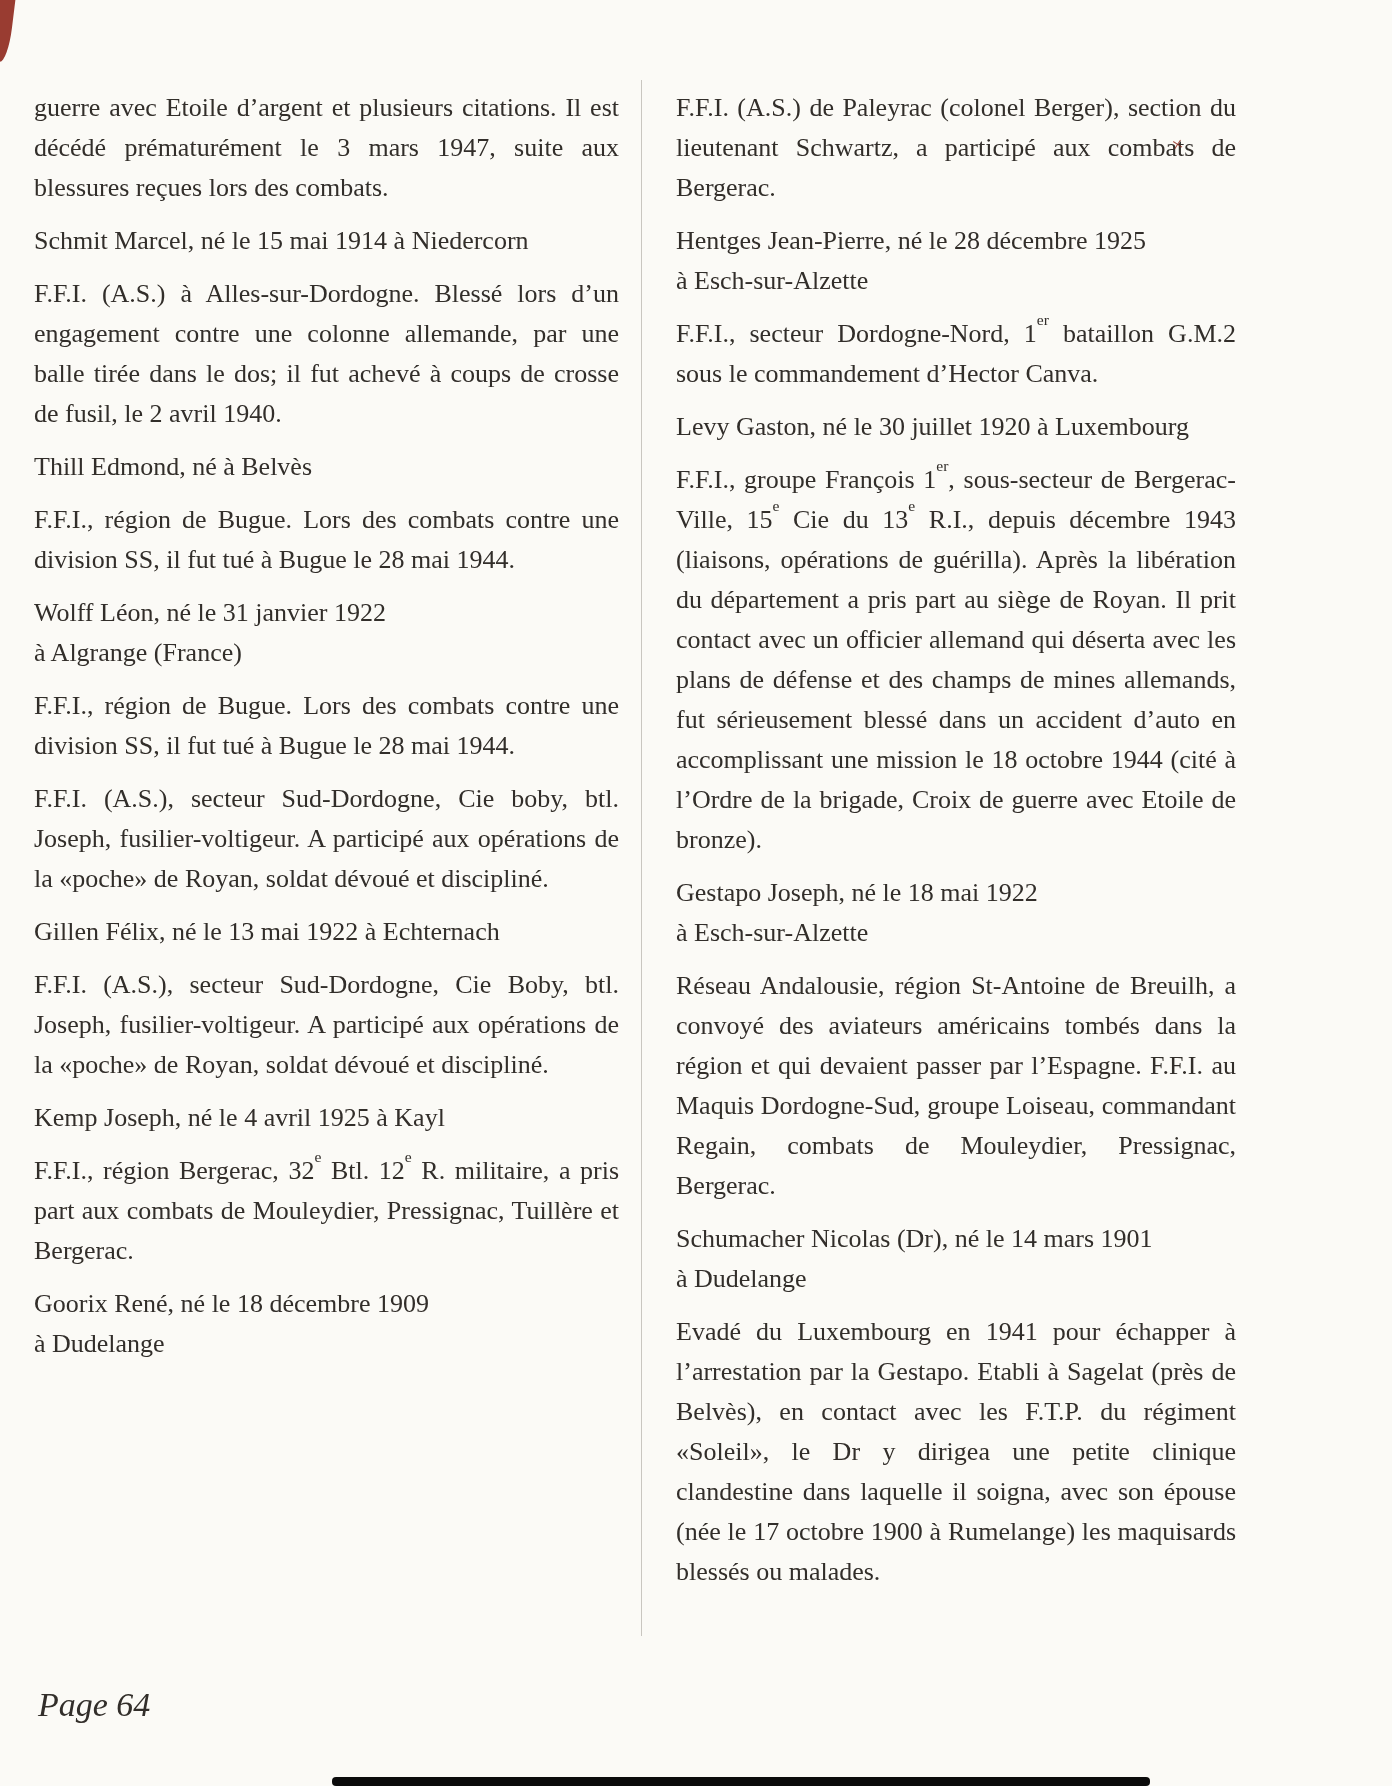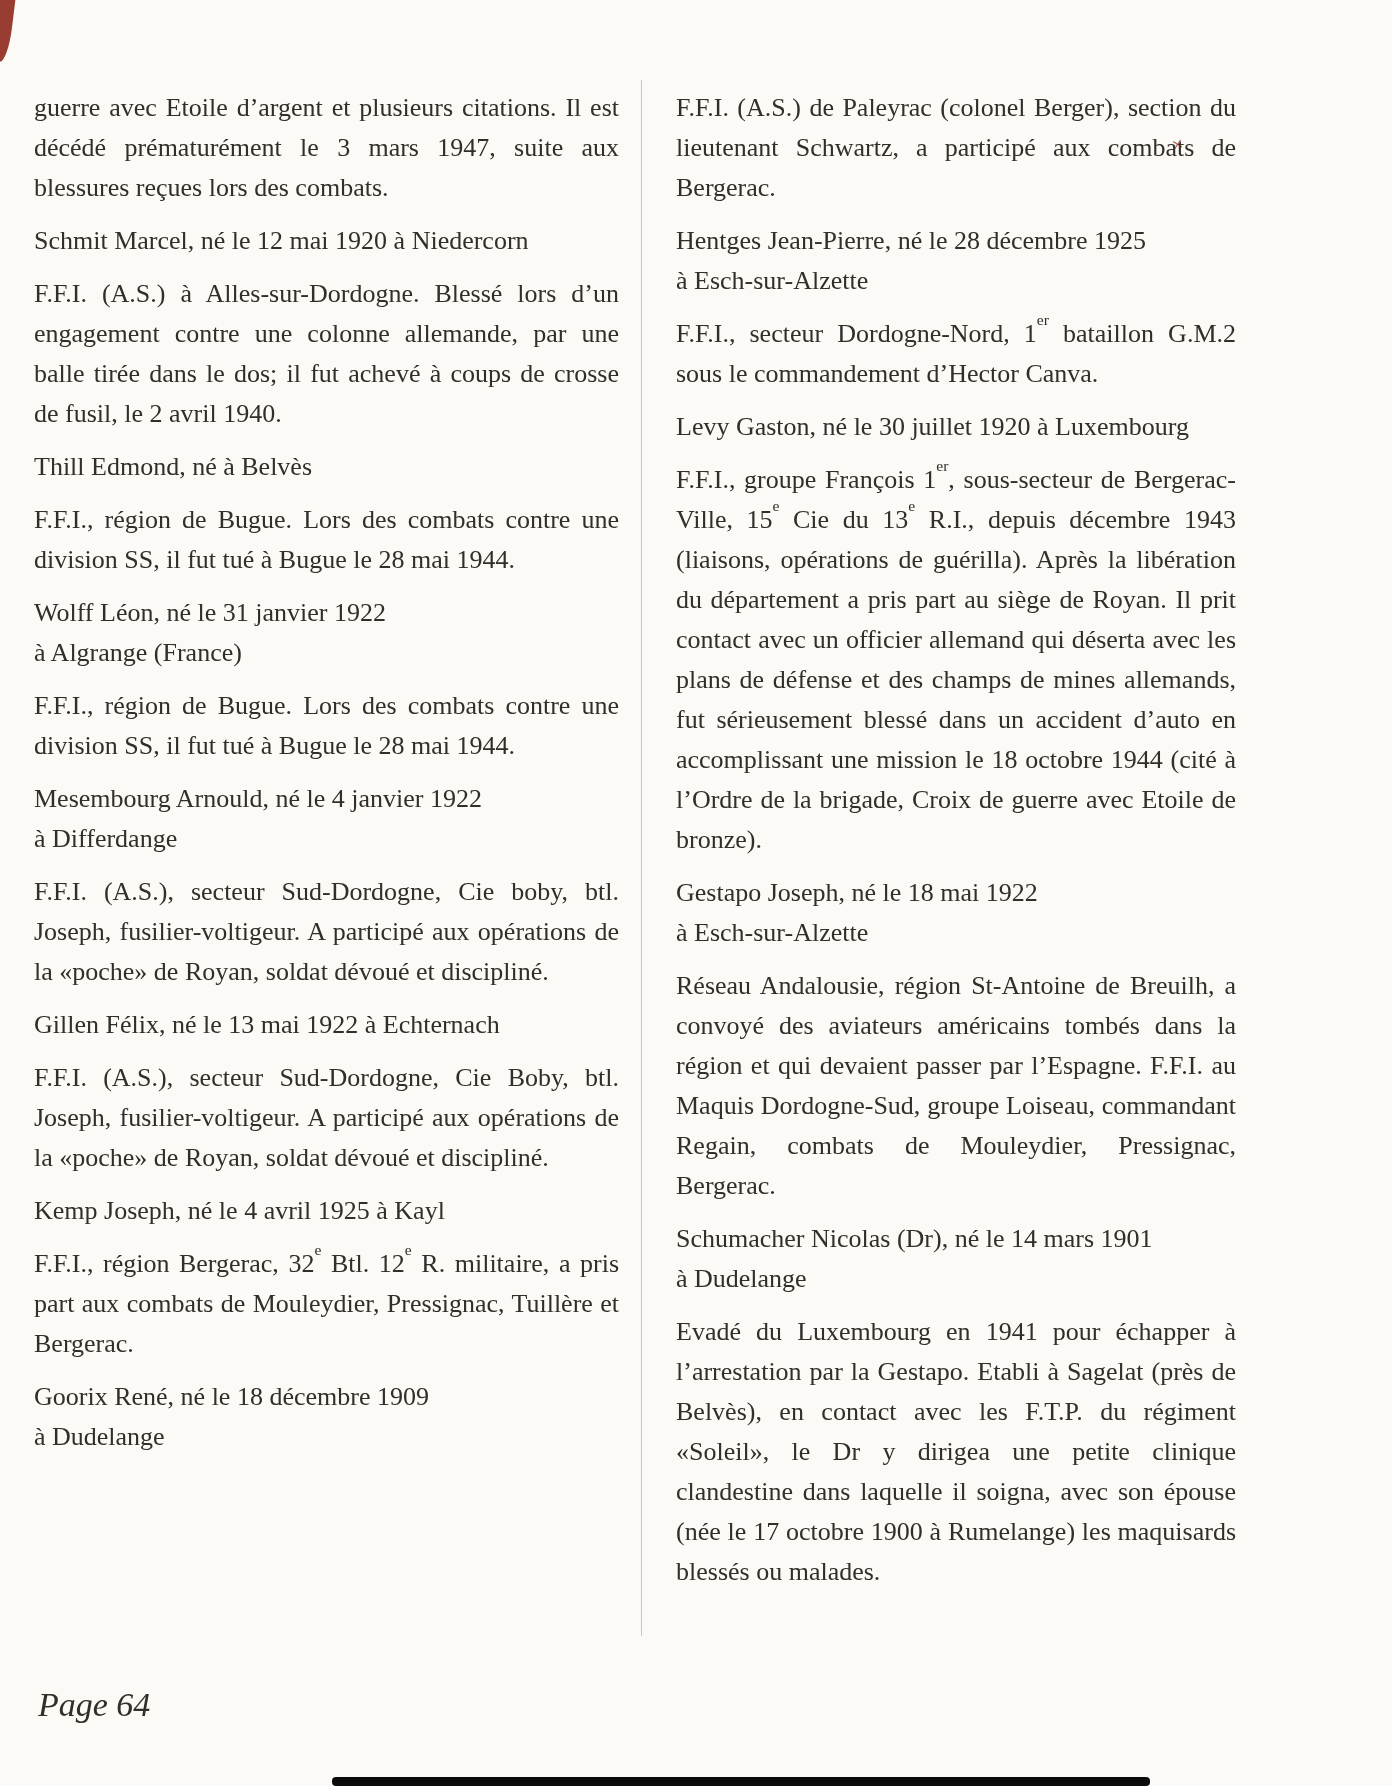--- a/index.html
+++ b/index.html
@@ -99,38 +99,36 @@
 
 <div class="page">
 
   <div class="divider"></div>
 
   <div class="col col-left">
 
     <p class="entry-body">guerre avec Etoile d’argent et plusieurs citations. Il est décédé prématurément le 3 mars 1947, suite aux blessures reçues lors des combats.</p>
 
     <article class="entry">
-      <p class="entry-header"><span class="name">Schmit Marcel</span><span>, né le 12 mai 1920 à Niedercorn</span></p>
+      <p class="entry-header"><span class="name">Schmit Marcel</span><span>, né le 15 mai 1914 à Niedercorn</span></p>
       <p class="entry-body">F.F.I. (A.S.) à Alles-sur-Dordogne. Blessé lors d’un engagement contre une colonne allemande, par une balle tirée dans le dos; il fut achevé à coups de crosse de fusil, le 2 avril 1940.</p>
     </article>
 
     <article class="entry">
       <p class="entry-header"><span class="name">Thill Edmond</span><span>, né à Belvès</span></p>
       <p class="entry-body">F.F.I., région de Bugue. Lors des combats contre une division SS, il fut tué à Bugue le 28 mai 1944.</p>
     </article>
 
     <article class="entry">
       <p class="entry-header"><span class="name">Wolff Léon</span><span>, né le 31 janvier 1922
 à Algrange (France)</span></p>
       <p class="entry-body">F.F.I., région de Bugue. Lors des combats contre une division SS, il fut tué à Bugue le 28 mai 1944.</p>
     </article>
 
     <article class="entry">
-      <p class="entry-header"><span class="name">Mesembourg Arnould</span><span>, né le 4 janvier 1922
-à Differdange</span></p>
       <p class="entry-body">F.F.I. (A.S.), secteur Sud-Dordogne, Cie boby, btl. Joseph, fusilier-voltigeur. A participé aux opérations de la «poche» de Royan, soldat dévoué et discipliné.</p>
     </article>
 
     <article class="entry">
       <p class="entry-header"><span class="name">Gillen Félix</span><span>, né le 13 mai 1922 à Echternach</span></p>
       <p class="entry-body">F.F.I. (A.S.), secteur Sud-Dordogne, Cie Boby, btl. Joseph, fusilier-voltigeur. A participé aux opérations de la «poche» de Royan, soldat dévoué et discipliné.</p>
     </article>
 
     <article class="entry">
       <p class="entry-header"><span class="name">Kemp Joseph</span><span>, né le 4 avril 1925 à Kayl</span></p>

